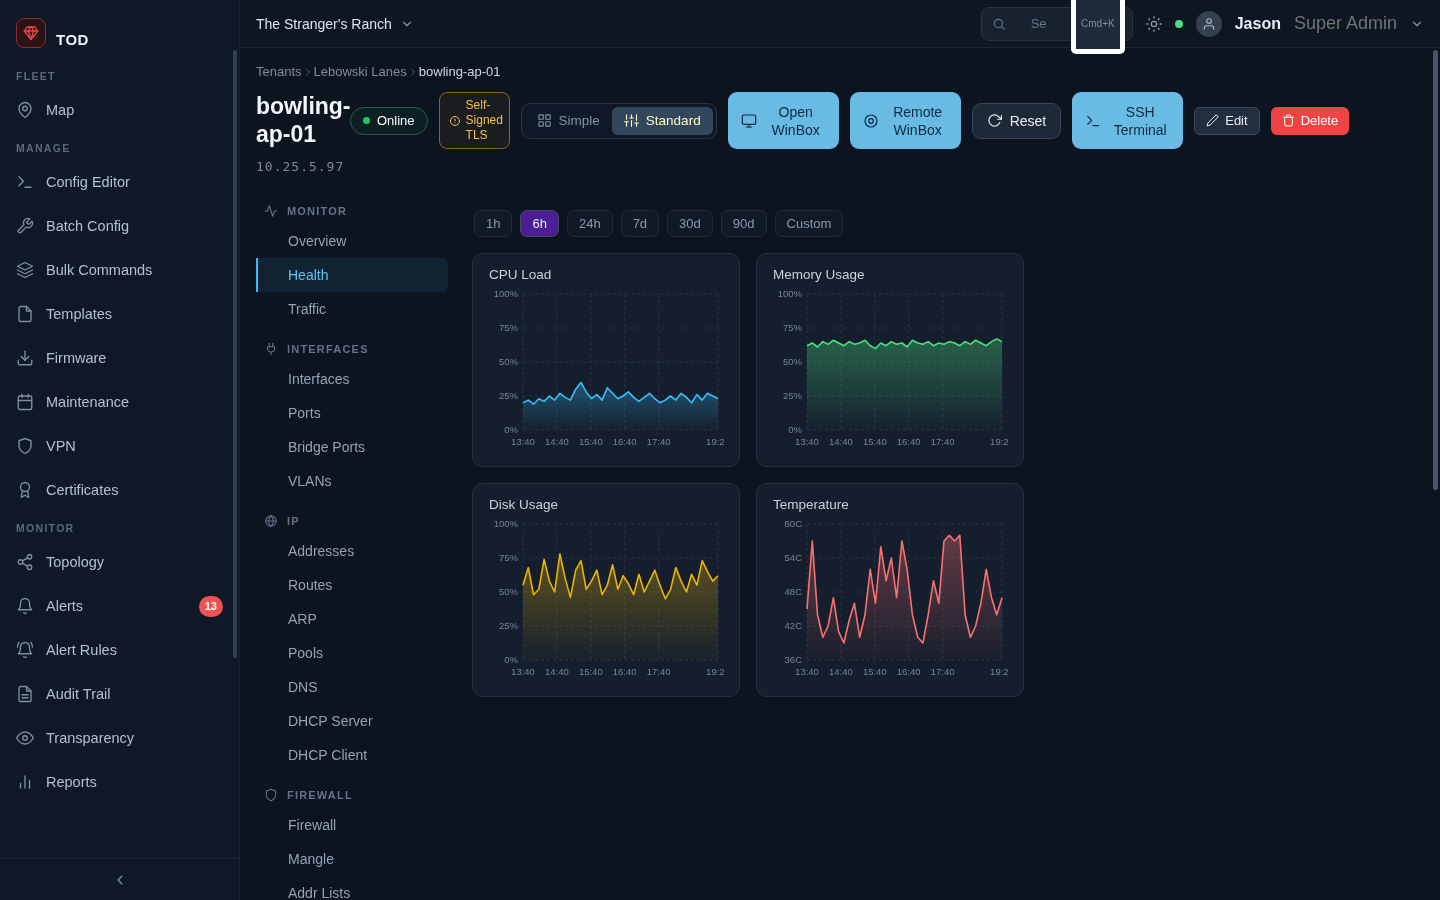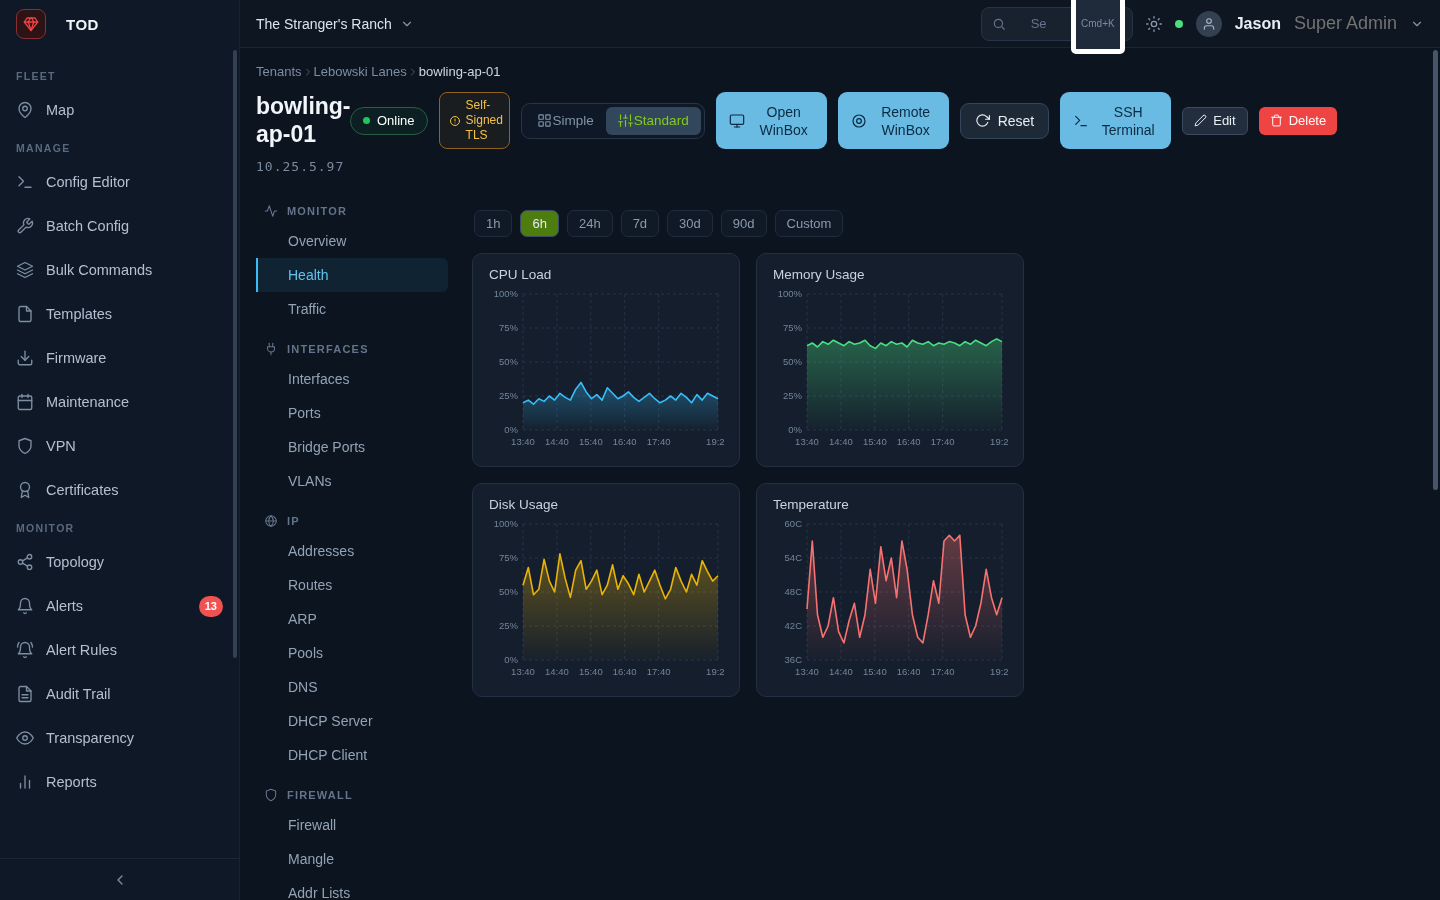--- a/index.html
+++ b/index.html
@@ -4,21 +4,21 @@
 <style>
   * { margin:0; padding:0; box-sizing:border-box; }
   html,body { width:1440px; height:900px; overflow:hidden; }
   body { background:#0b141f; color:#e2e8f0; font-family:"Liberation Sans", sans-serif; display:flex; position:relative; }
   svg { display:block; }
   .ic18{width:18px;height:18px;} .ic16{width:16px;height:16px;} .ic15{width:15px;height:15px;}
   .ic14{width:14px;height:14px;} .ic13{width:13px;height:13px;} .ic12{width:12px;height:12px;}
 
   
   .sidebar { width:240px; min-width:240px; background:#0e1826; border-right:1px solid #19232f; display:flex; flex-direction:column; position:relative; }
-  .logo-row { height:48px; min-height:48px; display:flex; align-items:center; gap:20px; padding:0 16px; }
+  .logo-row { height:48px; min-height:48px; display:flex; align-items:flex-end; gap:10px; padding:0 16px; }
   .logo-badge { width:30px; height:30px; border-radius:8px; background:#2b1316; border:1px solid #8a2f33; display:flex; align-items:center; justify-content:center; color:#ef4444; }
   .logo-text { font-weight:700; font-size:15px; letter-spacing:.5px; color:#f1f5f9; }
   .side-nav { flex:1; overflow:hidden; padding-top:12px; }
   .side-label { padding:10px 16px 6px; font-size:10.5px; letter-spacing:1.3px; color:#5a6a7e; font-weight:700; }
   .side-item { height:44px; display:flex; align-items:center; gap:12px; padding:0 16px; color:#b4c0cf; font-size:14.5px; cursor:pointer; }
   .side-item .sic { color:#7e8ea1; }
   .badge-count { margin-left:auto; background:#f05252; color:#fff; font-size:11px; font-weight:700; min-width:21px; height:21px; border-radius:11px; display:flex; align-items:center; justify-content:center; padding:0 6px; }
   .side-footer { height:42px; min-height:42px; border-top:1px solid #1c2836; display:flex; align-items:center; justify-content:center; color:#7e8ea1; cursor:pointer; }
   .side-scroll-thumb { position:absolute; right:2px; top:50px; width:4px; height:608px; background:#334050; border-radius:3px; }
 
@@ -50,41 +50,41 @@
   .device-name { font-size:23px; line-height:28px; font-weight:700; color:#f2f6fa; word-wrap:break-word; }
   .device-ip { margin-top:11px; font-family:"DejaVu Sans Mono", monospace; font-size:13px; color:#7b8a9d; letter-spacing:1px; }
   .header-actions { display:flex; align-items:center; gap:11px; height:57px; margin-left:-8px; }
 
   .status-pill { display:flex; align-items:center; gap:7px; height:28px; padding:0 12px; border-radius:14px; border:1px solid #2c5c41; background:rgba(34,197,94,.07); color:#ffffff; font-size:13px; white-space:nowrap; }
   .dot-green { width:7px; height:7px; border-radius:50%; background:#22c55e; }
   .tls-pill { width:71px; padding:5px 9px; border-radius:8px; border:1px solid #90621d; background:rgba(251,191,36,.06); color:#f5c248; font-size:12px; line-height:15px; display:flex; align-items:center; gap:5px; }
   .tls-pill .tic { color:#f5c248; flex:none; }
 
   .mode-toggle { display:flex; align-items:center; background:#0e1826; border:1px solid #273445; border-radius:9px; padding:3px; height:36px; }
-  .mode-opt { display:flex; align-items:center; gap:1px; padding:0 12px; height:28px; border-radius:6px; color:#8294a8; font-size:13.5px; cursor:pointer; white-space:nowrap; }
-  .mode-opt.selected { background:#32465c; color:#84cc16;justify-content:flex-end; }
+  .mode-opt { display:flex; align-items:center; gap:7px; padding:0 12px; height:28px; border-radius:6px; color:#8294a8; font-size:13.5px; cursor:pointer; white-space:nowrap; }
+  .mode-opt.selected { background:#32465c; color:#fef9c3;justify-content:flex-end; }
 
   .btn-blue { display:flex; align-items:center; gap:9px; background:#69bbe4; color:#0b2b42; border:none; border-radius:9px; height:57px; padding:0 13px; font-size:14px; line-height:18px; font-weight:500; cursor:pointer; font-family:"Liberation Sans",sans-serif; }
   .btn-blue .lbl { max-width:60px; text-align:center; }
   .btn-dark { display:flex; align-items:center; gap:8px; background:#1e2937; border:1px solid #34455c; color:#e8eef4; border-radius:9px; height:36px; padding:0 14px; font-size:14px; cursor:pointer; font-family:"Liberation Sans",sans-serif; }
   .btn-edit { display:flex; align-items:center; gap:6px; background:#222d3d; border:1px solid #3a4a60; color:#e8eef4; height:28px; padding:0 11px; border-radius:6px; font-size:13px; cursor:pointer; font-family:"Liberation Sans",sans-serif; }
   .btn-delete { display:flex; align-items:center; gap:6px; background:#ef4444; border:none; color:#ffffff; height:28px; padding:0 11px; border-radius:6px; font-size:13px; cursor:pointer; font-family:"Liberation Sans",sans-serif; }
 
   .body-row { display:flex; margin-top:24px; }
   .subnav { width:192px; min-width:192px; }
   .subnav-section { margin-top:10px; }
   .subnav-section:first-child { margin-top:0; }
   .subnav-header { display:flex; align-items:center; gap:9px; color:#64748b; font-size:11px; font-weight:700; letter-spacing:1.2px; height:26px; padding:0 8px; }
   .subnav-item { height:34px; display:flex; align-items:center; padding:0 8px 0 30px; color:#93a3b5; font-size:14px; border-left:2px solid transparent; border-radius:0 6px 6px 0; cursor:pointer; }
   .subnav-item.active { background:rgba(56,189,248,.09); border-left-color:#38bdf8; color:#63c2ee; }
 
   .charts-area { margin-left:24px; }
   .pills { display:flex; gap:8px; margin:12px 0 0 2px; }
   .pill { height:27px; padding:0 11px; display:flex; align-items:center; border-radius:7px; color:#8a99ad; font-size:13px; background:#101a27; border:1px solid #202c3c; cursor:pointer; }
-  .pill.selected { background:#4d7c0f; color:#e6ecf3; border-color:#3c4c62; }
+  .pill.selected { background:#4c1d95; color:#e6ecf3; border-color:#3c4c62; }
   .cards-grid { display:grid; grid-template-columns:268px 268px; gap:16px; margin-top:16px; }
   .card { background:#141e2c; border:1px solid #233042; border-radius:10px; padding:13px 16px; height:214px; }
   .card-title { font-size:13.5px; color:#c9d3de; font-weight:500; }
   .chart { margin-top:4px; height:166px; }
   .gl { stroke:#263447; stroke-width:1; stroke-dasharray:3 3; }
   .tk { fill:#74859a; font-size:9.5px; font-family:"Liberation Sans",sans-serif; }
 
   .page-scroll-thumb { position:absolute; right:2px; top:50px; width:5px; height:440px; background:#46556a; border-radius:3px; }
 </style>
 </head>

